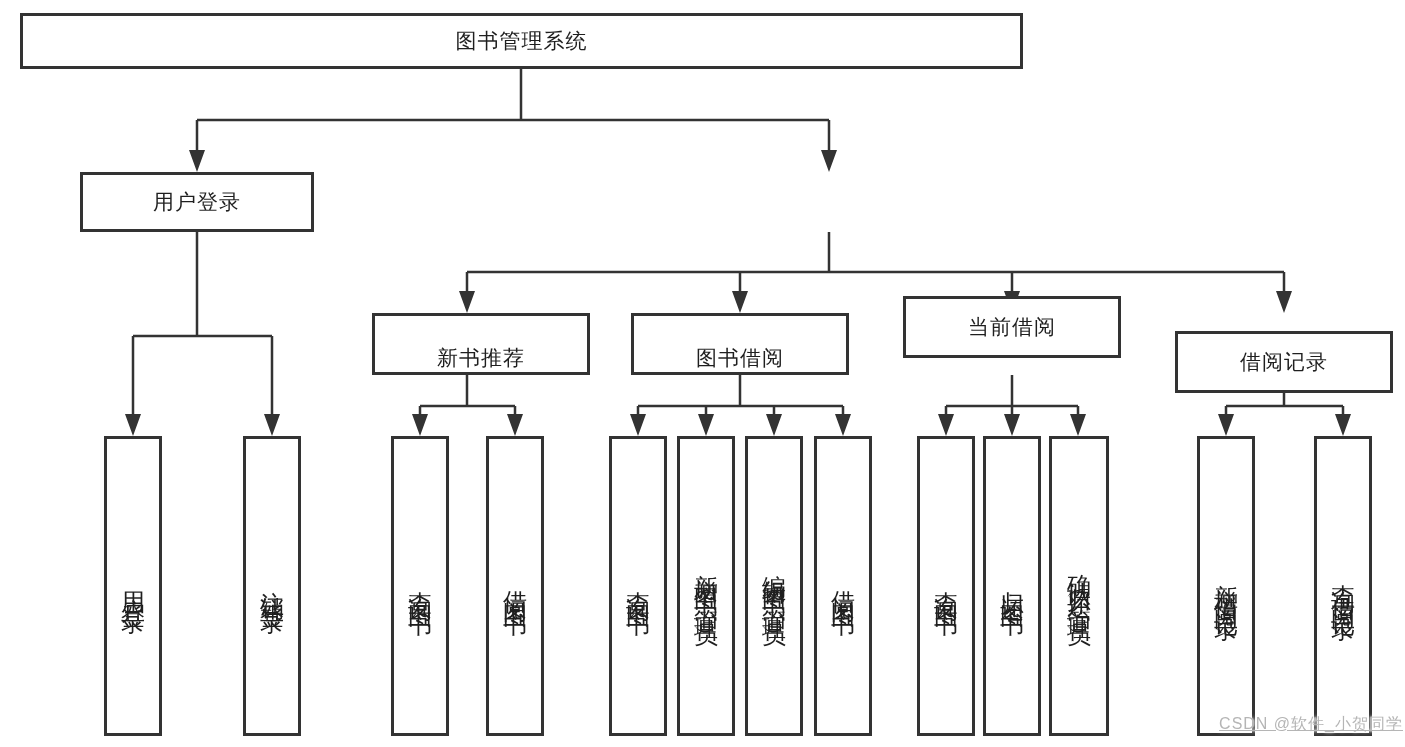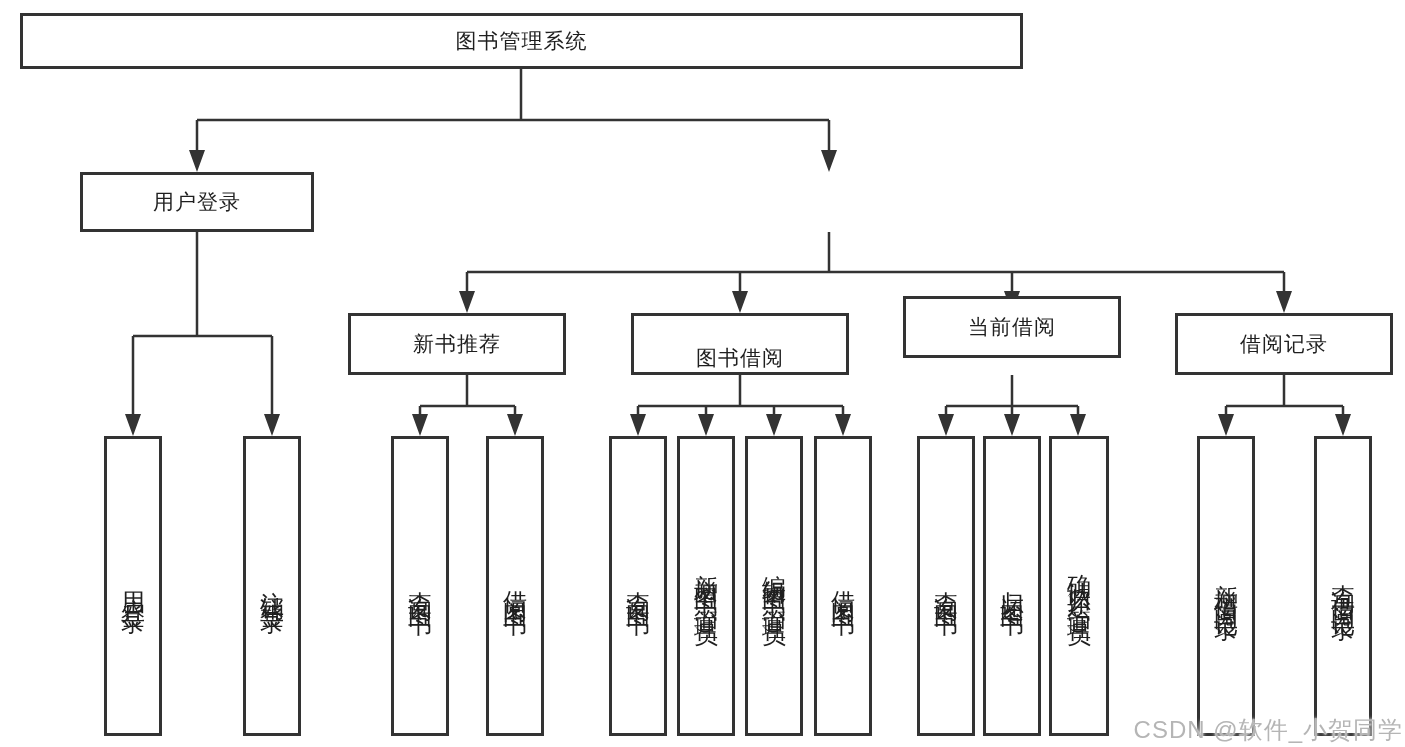--- a/index.html
+++ b/index.html
@@ -38,25 +38,26 @@
     text-orientation:mixed;
     font-size:24px;
     line-height:1;
     letter-spacing:7px;
     white-space:nowrap;
   }
   .watermark{
     position:absolute;
     right:2px;top:714px;
     z-index:5;
-    font-size:24px;
+    font-size:16px;
     color:var(--watermark);
     text-shadow:0 0 4px #ffffff, 0 0 2px #ffffff;
     letter-spacing:1px;
     white-space:nowrap;
+    text-decoration:underline;
   }
 </style>
 </head>
 <body>
 
 <div class="canvas">
 
   <svg class="connector-layer" width="1405" height="747" viewBox="0 0 1405 747">
     <path class="lines" d="
       M521 69 V120
@@ -100,30 +101,30 @@
   </svg>
 
   <div class="box h" style="left:20px;top:13px;width:1003px;height:56px;">
     <span class="label">图书管理系统</span>
   </div>
 
   <div class="box h" style="left:80px;top:172px;width:234px;height:60px;">
     <span class="label">用户登录</span>
   </div>
 
-  <div class="box h" style="left:348px;top:313px;width:218px;height:62px;">
+  <div class="box h" style="left:372px;top:313px;width:218px;height:62px;align-items:flex-end;">
     <span class="label">新书推荐</span>
   </div>
   <div class="box h" style="left:631px;top:313px;width:218px;height:62px;align-items:flex-end;">
     <span class="label">图书借阅</span>
   </div>
   <div class="box h" style="left:903px;top:296px;width:218px;height:62px;justify-content:center;">
     <span class="label">当前借阅</span>
   </div>
-  <div class="box h" style="left:1175px;top:313px;width:218px;height:62px;">
+  <div class="box h" style="left:1175px;top:331px;width:218px;height:62px;">
     <span class="label">借阅记录</span>
   </div>
 
   <div class="box v" style="left:104px;top:436px;width:58px;height:300px;">
     <span class="label">用户登录</span>
   </div>
   <div class="box v" style="left:243px;top:436px;width:58px;height:300px;">
     <span class="label">注销登录</span>
   </div>
 

